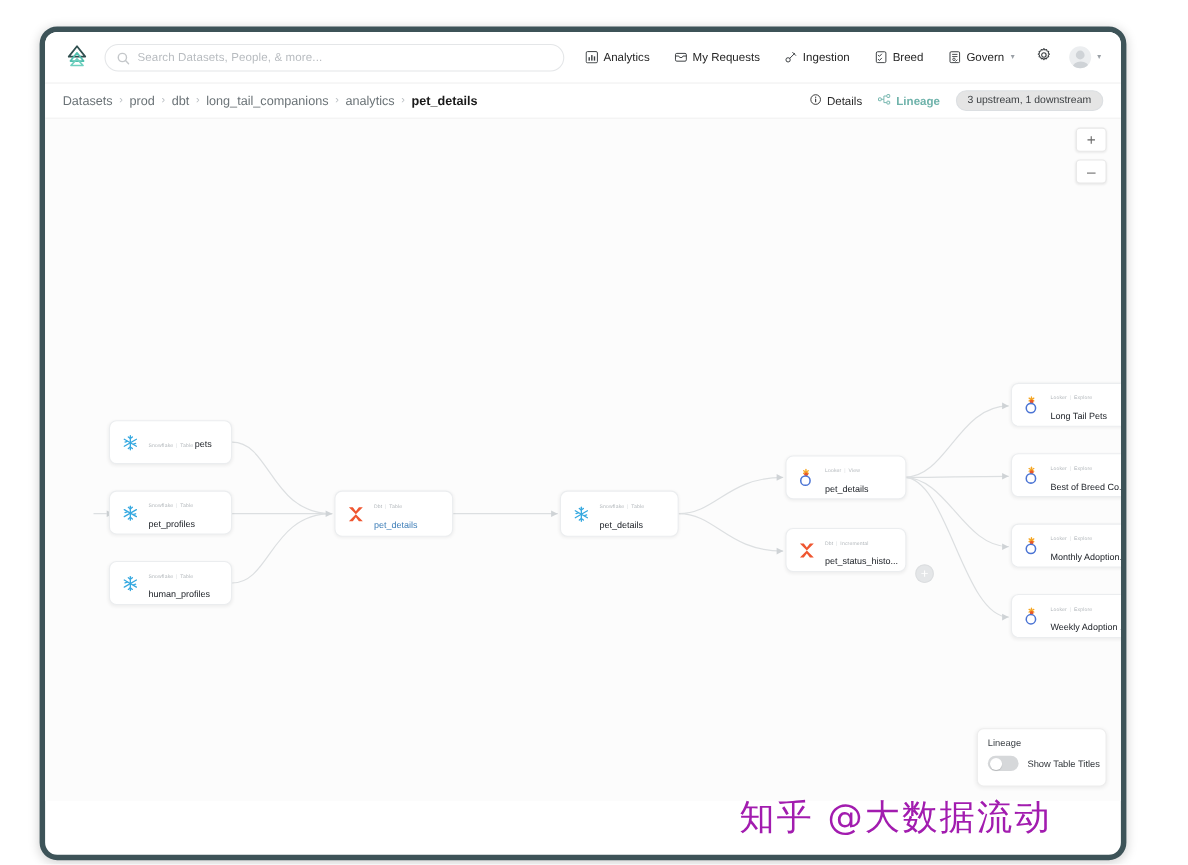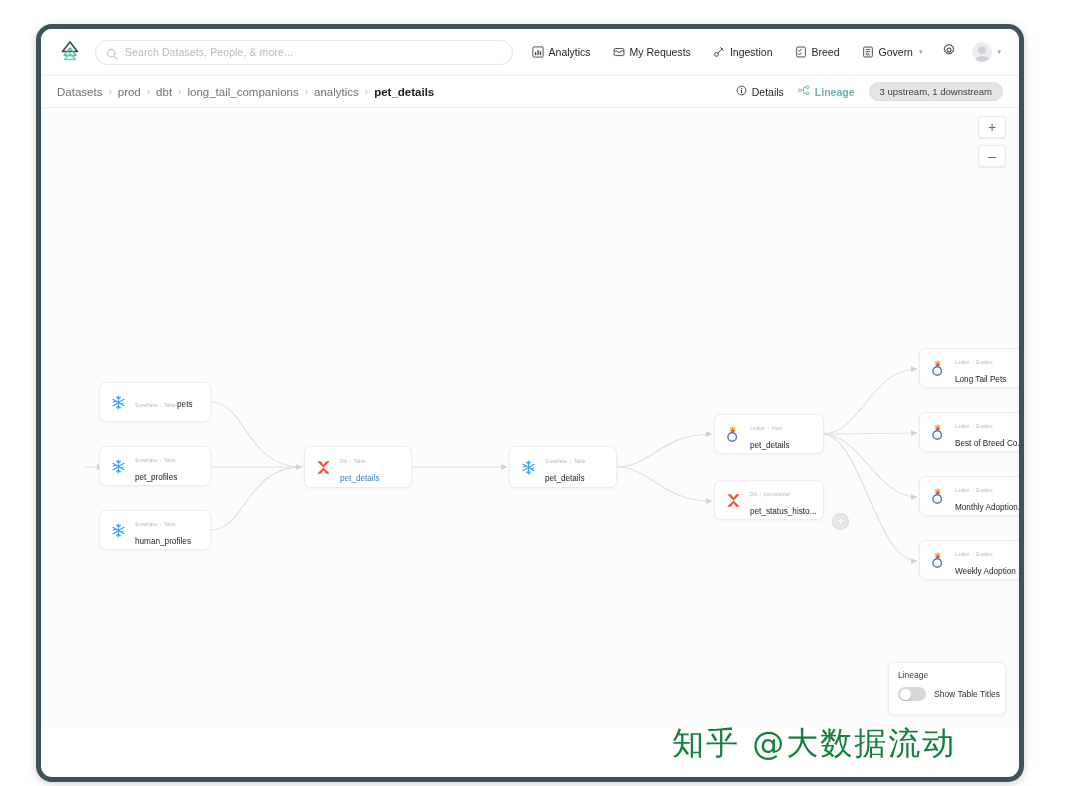--- a/index.html
+++ b/index.html
@@ -140,21 +140,21 @@
   .toggle {
     width: 28px; height: 14px; border-radius: 8px; background:#d6d8da;
     position:relative; flex:0 0 28px; cursor:pointer;
   }
   .toggle .knob { position:absolute; left:1.5px; top:1.5px; width:11px; height:11px; border-radius:50%; background:#fff; box-shadow:0 1px 1px rgba(0,0,0,.15); }
   .controls .clabel { font-size: 8.5px; color:#2e3338; white-space:nowrap; }
 
   
   .watermark {
     position:absolute; left: 672px; top: 722px;
-    font-size: 32px; color: #15803d;
+    font-size: 32px; color: #a21caf;
     font-family: "DejaVu Sans", sans-serif;
     letter-spacing: 2px;
     white-space: nowrap;
     user-select:none;
     text-align:center;
   }
 </style>
 </head>
 <body>
 

